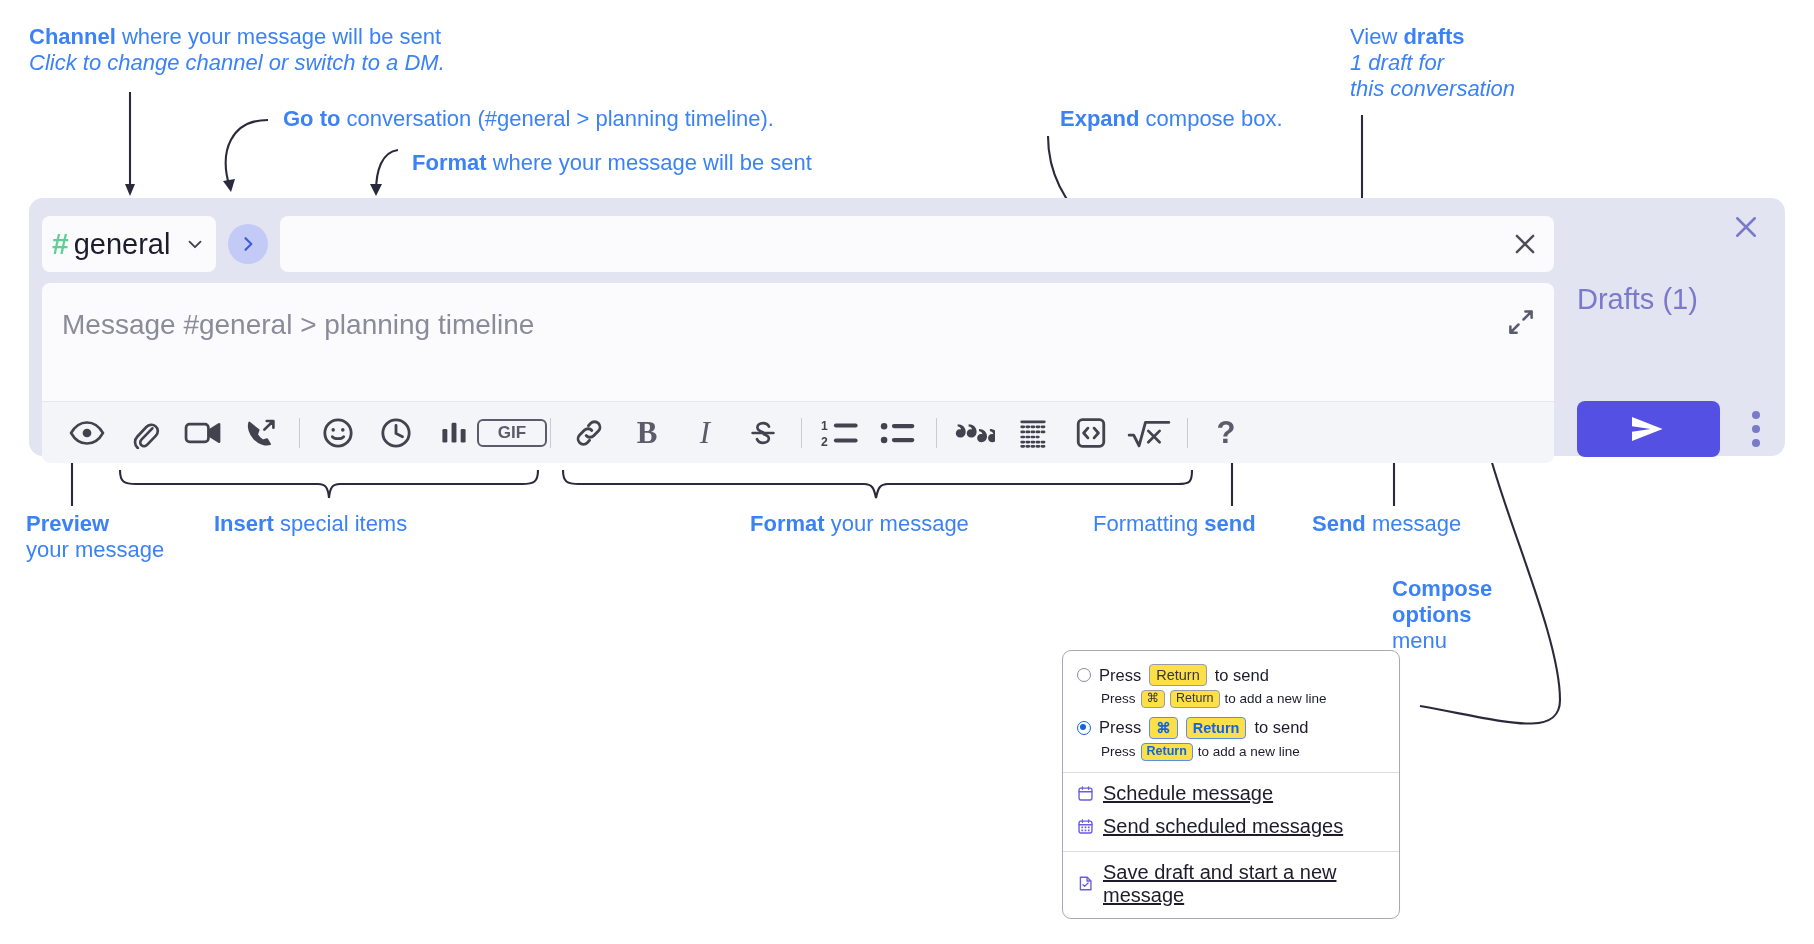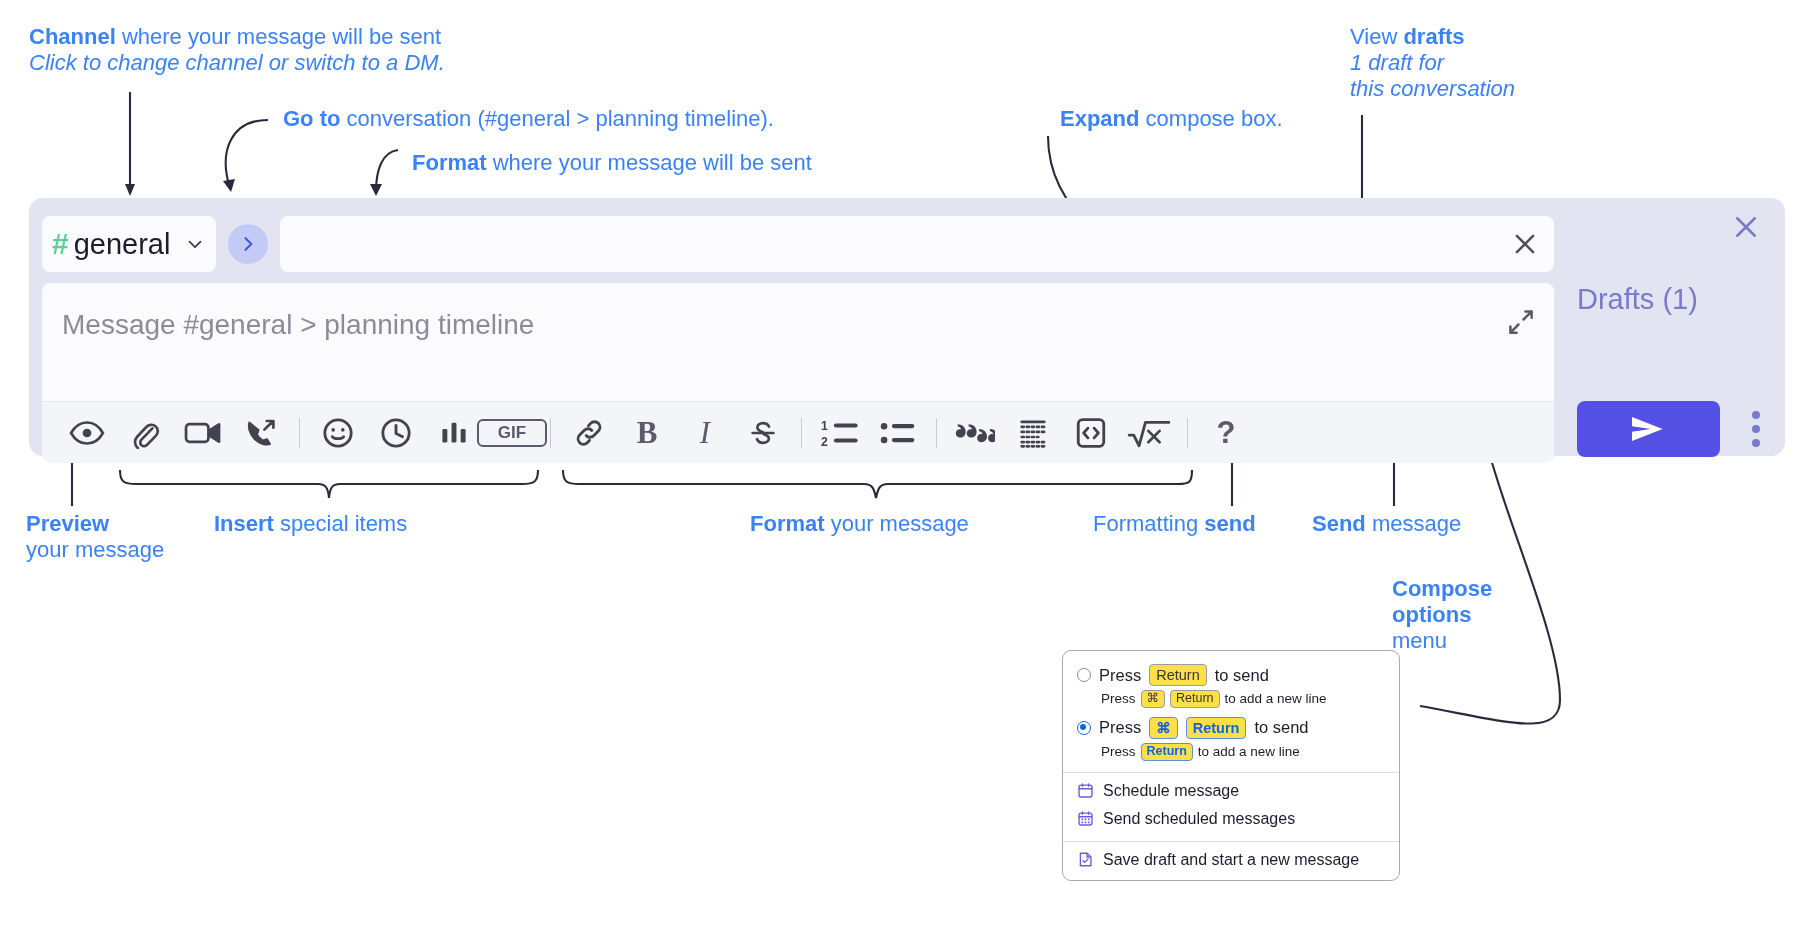--- a/index.html
+++ b/index.html
@@ -220,22 +220,23 @@
     line-height: 1.25;
     display: inline-block;
   }
   .radio-sub .key { font-size: 12.5px; padding: 0px 5px; }
   .key.blue { border-color: #5b8def; color: #1264e0; font-weight: 600; }
   .menu-div { height: 1px; background: #dededf; margin: 8px 0 4px 0; }
   .menu-item {
     display: flex; align-items: center;
     gap: 9px;
     padding: 5px 12px 5px 14px;
-    font-size: 16px;
+    font-size: 20px;
     color: #1d1c2d;
+    text-decoration: underline;
   }
   .menu-item .mi-icon { color: #6a5ce0; display:flex; align-items:center; flex:none; }
 </style>
 </head>
 <body>
 
 <svg class="abs" style="left:0;top:0;width:1814px;height:944px;pointer-events:none;" viewBox="0 0 1814 944">
   <g fill="none" stroke="#2a2a3c" stroke-width="2.1">
 
     <path d="M130 92 L130 193"></path>

